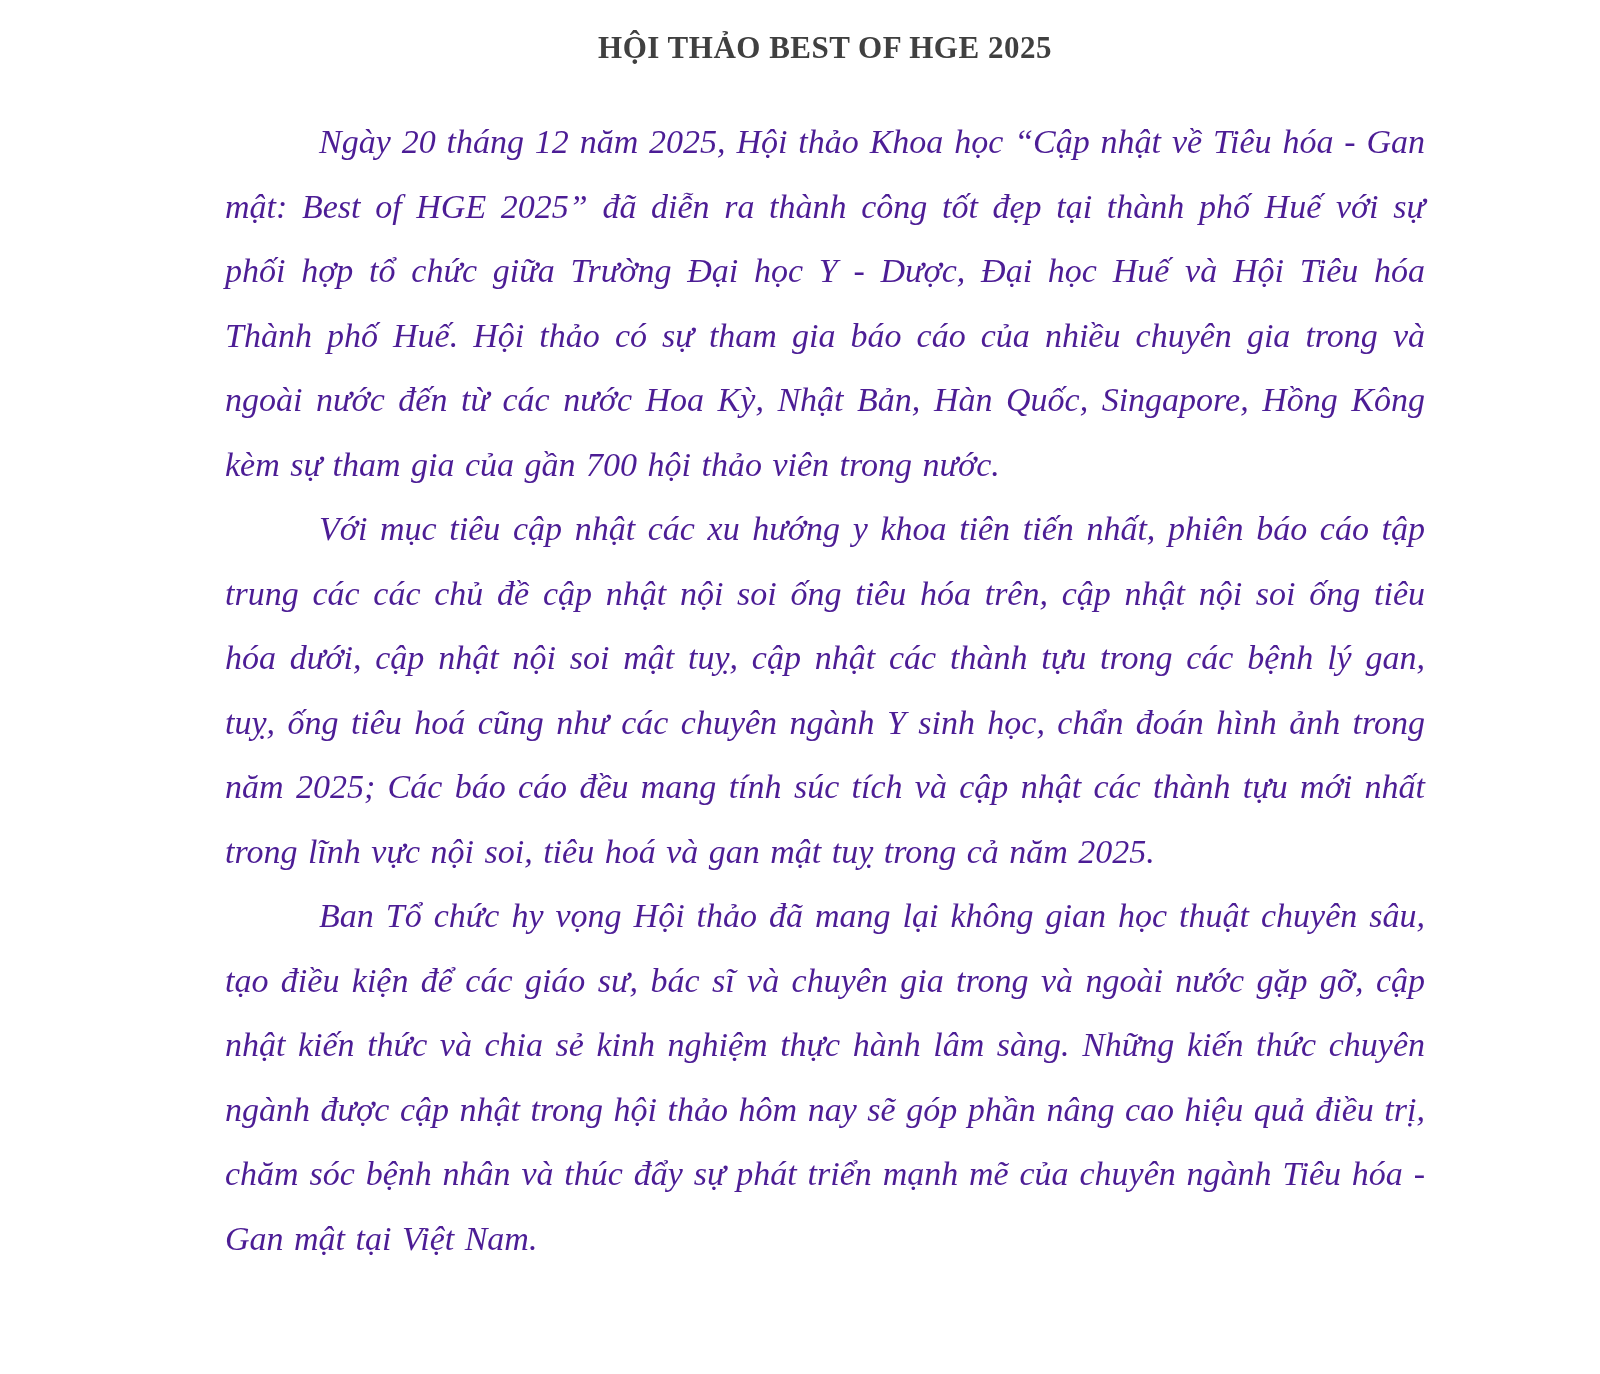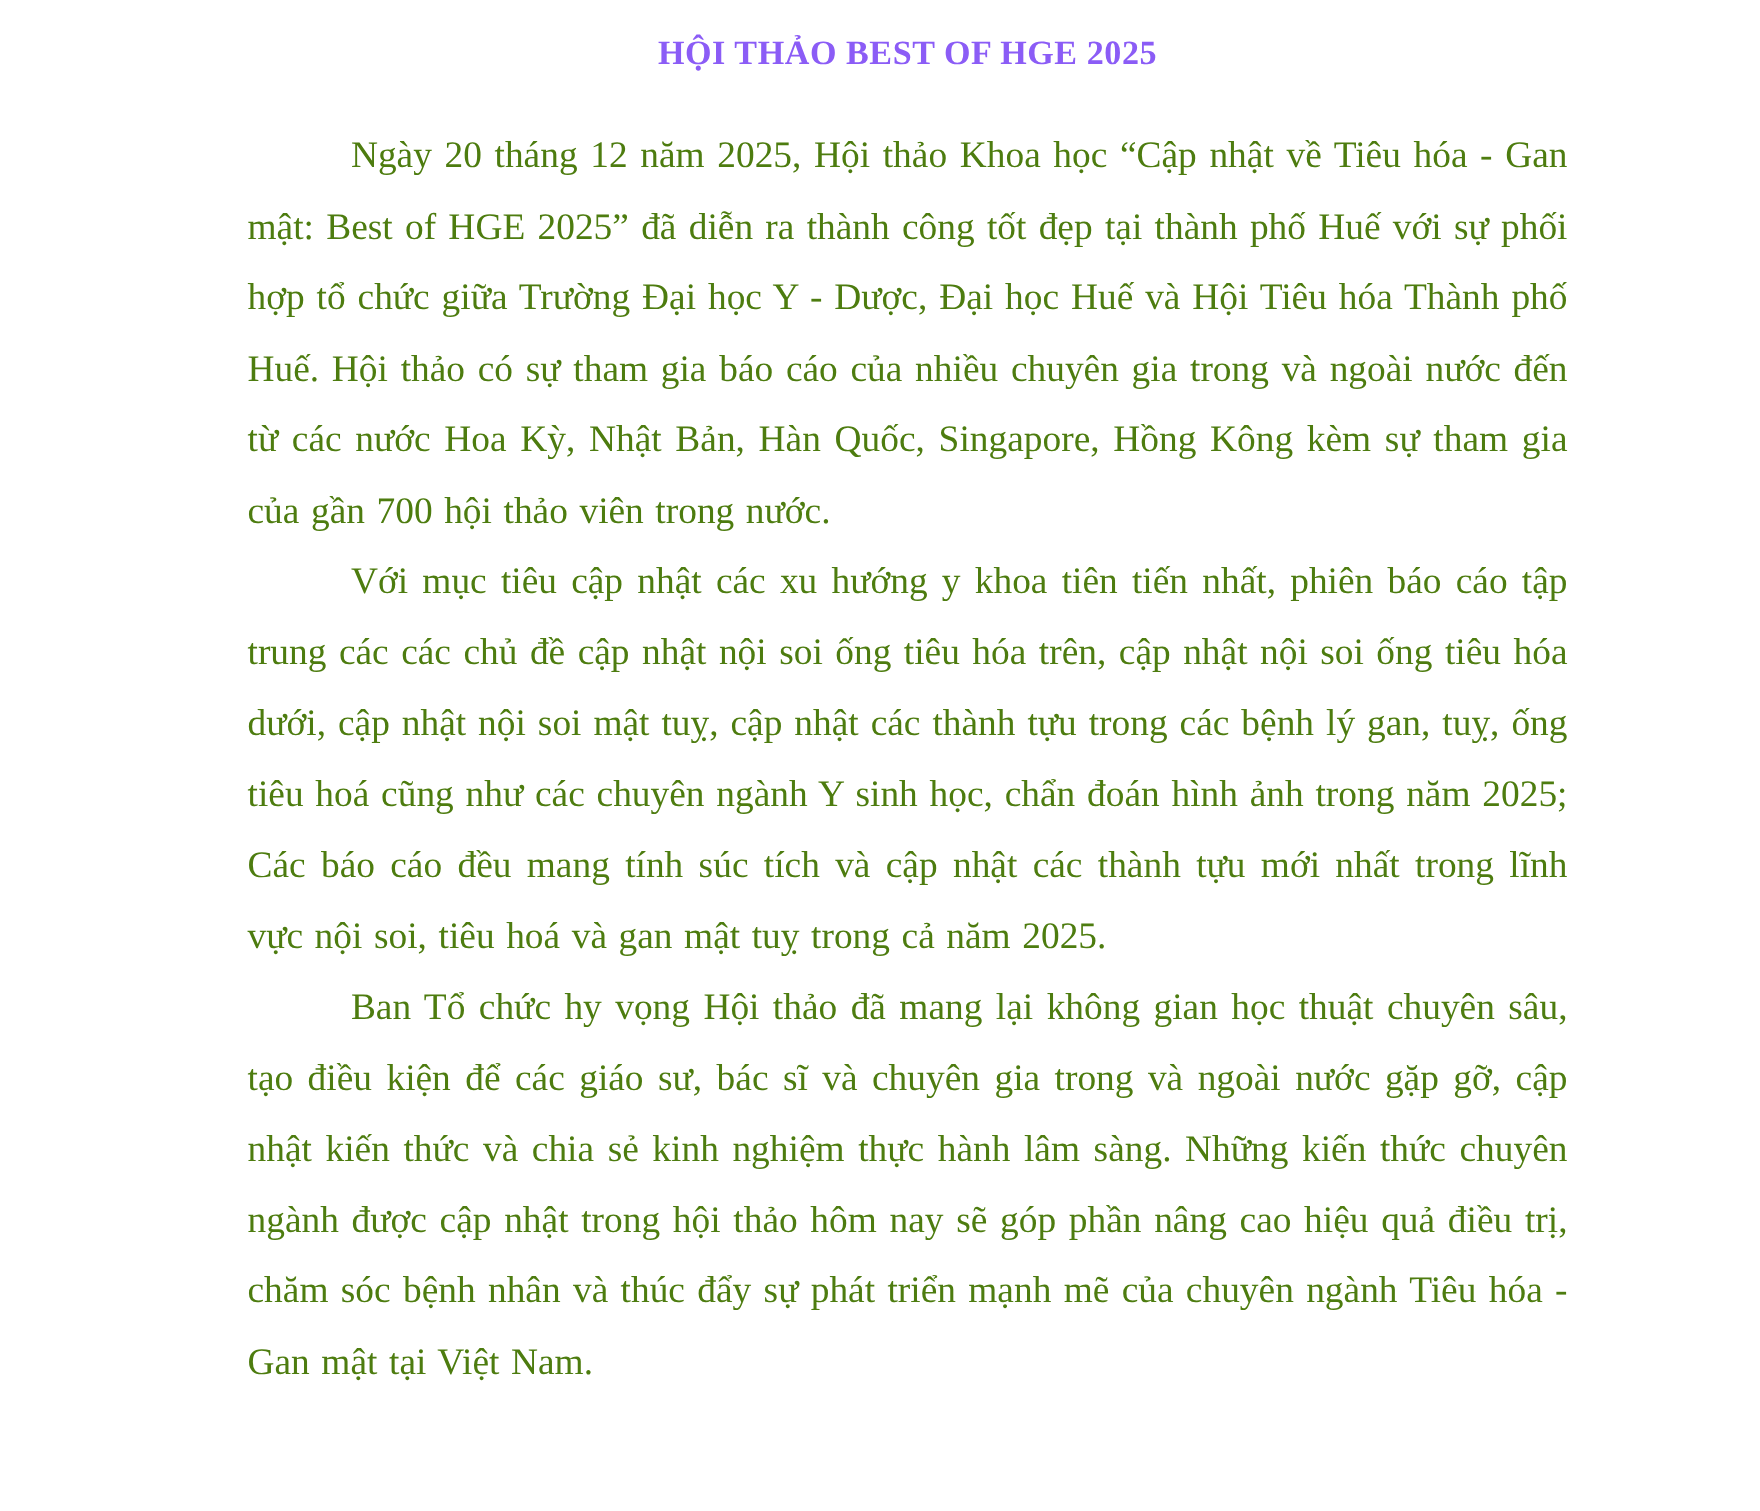--- a/index.html
+++ b/index.html
@@ -13,31 +13,32 @@
     height: 1374px;
     background: #ffffff;
     box-sizing: border-box;
     padding: 30px 175px 0 225px;
     font-family: "Liberation Serif", "DejaVu Serif", serif;
     overflow: hidden;
   }
   .doc-title {
     margin: 0 0 44px 0;
     text-align: center;
-    color: #8b5cf6;
+    color: #404040;
     font-family: "Liberation Serif", "DejaVu Serif", serif;
     font-size: 31px;
     font-weight: bold;
     font-style: normal;
     letter-spacing: 0.5px;
     white-space: nowrap;
   }
   .doc-body {
-    color: #4d7c0f;
+    color: #4c1d95;
     font-size: 34px;
+    font-style: italic;
     line-height: 64.5px;
   }
   .doc-paragraph {
     margin: 0;
     text-align: justify;
     text-justify: inter-word;
     text-indent: 94px;
     word-spacing: 2px;
   }
 </style>

